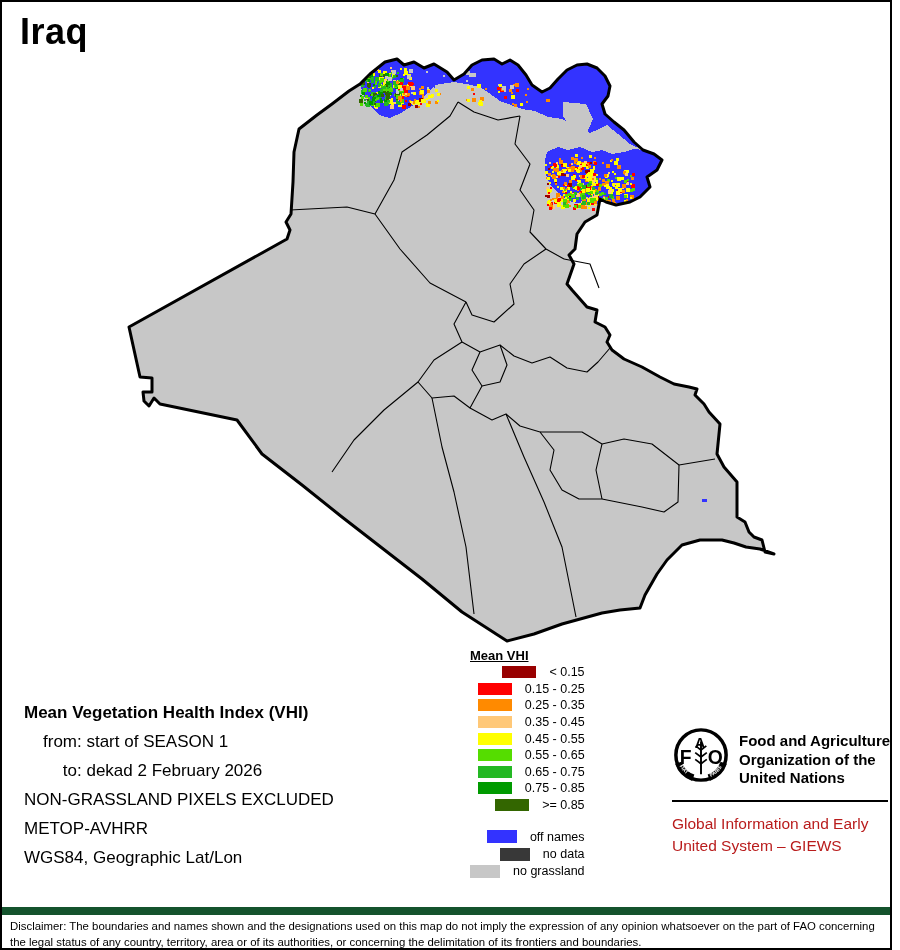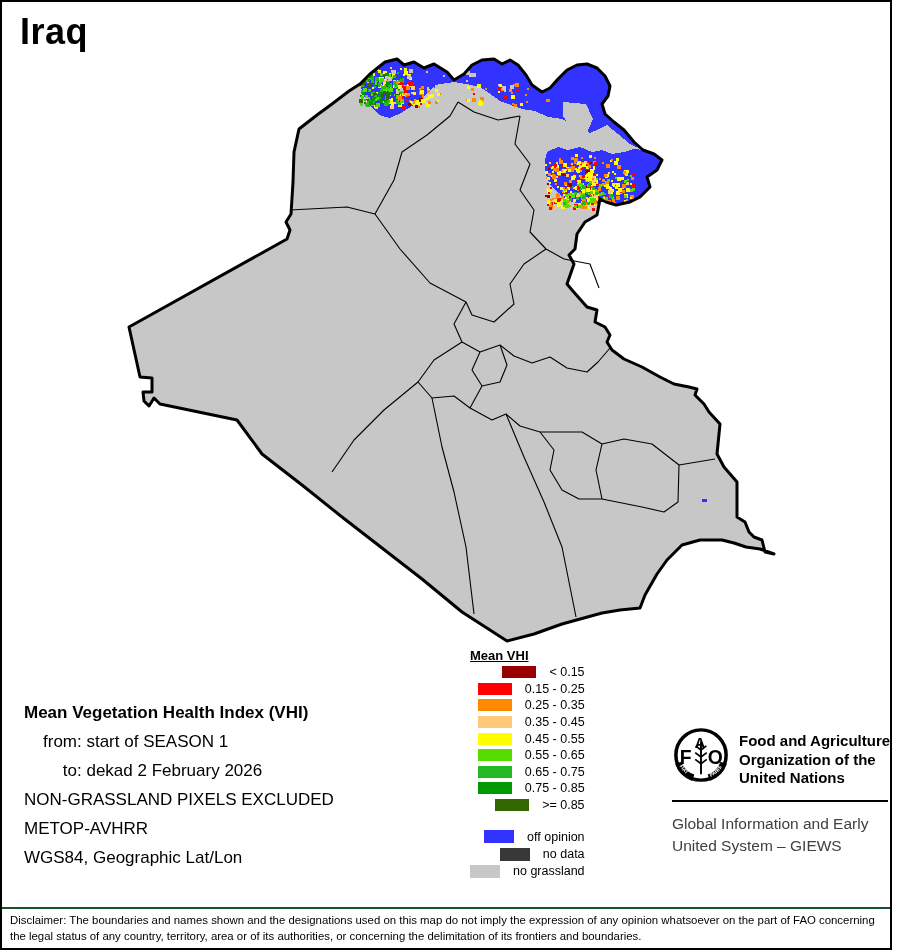--- a/index.html
+++ b/index.html
@@ -21,23 +21,23 @@
   .lrow .sw{width:34px;height:12px;flex:0 0 34px;}
   .lrow .ltxt{margin-left:13px;white-space:nowrap;}
   .legend-extra{margin-top:15px;}
   .legend-extra .lrow{height:17.2px;}
   .legend-extra .sw{width:30px;height:13px;flex:0 0 30px;}
   
   .fao{position:absolute;left:670px;top:724px;width:220px;}
   .fao-top{display:flex;align-items:flex-start;}
   .fao-org{margin-left:9px;font-size:15px;font-weight:bold;line-height:18.5px;padding-top:6px;}
   .fao-rule{border-top:2.5px solid #000;margin-top:12px;width:216px;}
-  .fao-giews{margin-top:11px;font-size:15.5px;line-height:22px;color:#404040;}
+  .fao-giews{margin-top:11px;font-size:15.5px;line-height:22px;color:#b91c1c;}
   
-  .disclaimer{position:absolute;left:0;right:0;bottom:0;height:41px;border-top:2px solid #14532d;
+  .disclaimer{position:absolute;left:0;right:0;bottom:0;height:41px;border-top:8px solid #14532d;
               padding:4px 8px 0 8px;font-size:11.4px;line-height:15.5px;box-sizing:border-box;}
 </style>
 </head>
 <body>
 
 <div class="page">
 
   <div class="title">Iraq</div>
 
   <svg class="map-svg" width="900" height="950" viewBox="0 0 900 950">
@@ -1014,21 +1014,21 @@
           <span class="ltxt">0.75 - 0.85</span>
         </div>
         <div class="lrow">
           <span class="sw" style="background: rgb(51, 102, 0);"></span>
           <span class="ltxt">&gt;= 0.85</span>
         </div>
       </div>
     <div id="legend-extra" class="legend-extra">
         <div class="lrow">
           <span class="sw" style="background: rgb(51, 51, 255);"></span>
-          <span class="ltxt">off opinion</span>
+          <span class="ltxt">off names</span>
         </div>
         <div class="lrow">
           <span class="sw" style="background: rgb(56, 56, 56);"></span>
           <span class="ltxt">no data</span>
         </div>
         <div class="lrow">
           <span class="sw" style="background: rgb(199, 199, 199);"></span>
           <span class="ltxt">no grassland</span>
         </div>
       </div>

